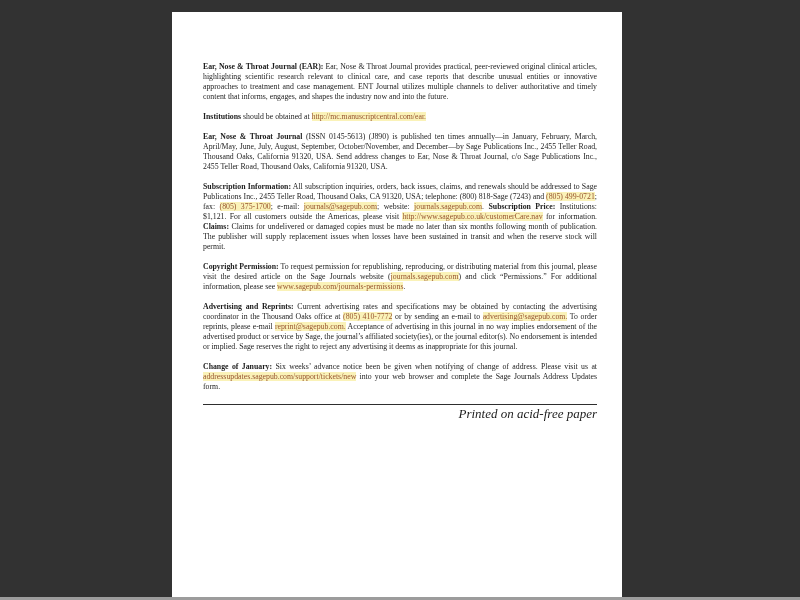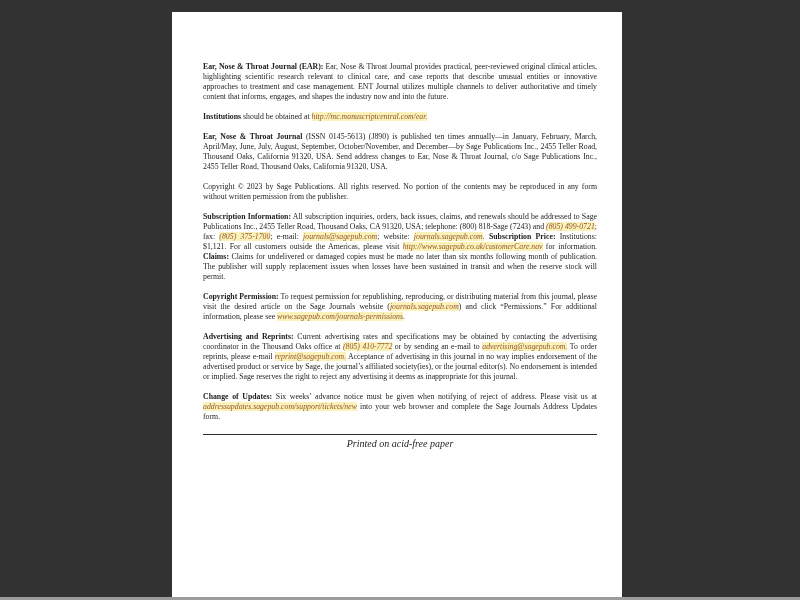--- a/index.html
+++ b/index.html
@@ -18,47 +18,46 @@
     background:var(--page);
   }
   .content{
     padding:50px 25px 0 31px;
     font-size:7.8px;line-height:10px;color:var(--text);
     text-align:justify;
   }
   p.para{margin:0 0 10px 0;}
   p.para.extra{margin-top:6px;}
   .b{font-weight:bold;}
-  .h{background:var(--hl);font-style:italic;}
+  .h{background:var(--hl);}
   .l{color:var(--link);}
   .footer-rule{
     border:0;border-top:1px solid var(--rule);
     margin:12px 0 4px 0;height:0;
   }
   .footer-note{
-    text-align:center;font-style:italic;font-size:10px;line-height:10px;
+    text-align:right;font-style:italic;font-size:13px;line-height:10px;
     color:var(--text);
   }
   .bottom-strip{
     position:absolute;left:0;top:597px;width:800px;height:3px;
     background:var(--bar);
   }
 </style>
 </head>
 <body>
 
 <div class="page">
   <div class="content">
     <div id="doc-body">
         <p class="para"><span class="b">Ear, Nose &amp; Throat Journal (EAR):</span><span> Ear, Nose &amp; Throat Journal provides practical, peer-reviewed original clinical articles, highlighting scientific research relevant to clinical care, and case reports that describe unusual entities or innovative approaches to treatment and case management. ENT Journal utilizes multiple channels to deliver authoritative and timely content that informs, engages, and shapes the industry now and into the future.</span></p>
         <p class="para extra"><span class="b">Institutions</span><span> should be obtained at </span><span class="h l">http://mc.manuscriptcentral.com/ear.</span></p>
         <p class="para"><span class="b">Ear, Nose &amp; Throat Journal</span><span> (ISSN 0145-5613) (J890) is published ten times annually—in January, February, March, April/May, June, July, August, September, October/November, and December—by Sage Publications Inc., 2455 Teller Road, Thousand Oaks, California 91320, USA. Send address changes to Ear, Nose &amp; Throat Journal, c/o Sage Publications Inc., 2455 Teller Road, Thousand Oaks, California 91320, USA.</span></p>
-        <p class="para"><span>Copyright © 2023 by Sage Publications. All rights reserved. No portion of the contents may be reproduced in any form without written permission from the publisher.</span></p>
         <p class="para"><span class="b">Subscription Information:</span><span> All subscription inquiries, orders, back issues, claims, and renewals should be addressed to Sage Publications Inc., 2455 Teller Road, Thousand Oaks, CA 91320, USA; telephone: (800) 818-Sage (7243) and </span><span class="h l">(805) 499-0721</span><span>; fax: </span><span class="h l">(805) 375-1700</span><span>; e-mail: </span><span class="h l">journals@sagepub.com</span><span>; website: </span><span class="h l">journals.sagepub.com</span><span>. </span><span class="b">Subscription Price:</span><span> Institutions: $1,121. For all customers outside the Americas, please visit </span><span class="h l">http://www.sagepub.co.uk/customerCare.nav</span><span> for information. </span><span class="b">Claims:</span><span> Claims for undelivered or damaged copies must be made no later than six months following month of publication. The publisher will supply replacement issues when losses have been sustained in transit and when the reserve stock will permit.</span></p>
         <p class="para"><span class="b">Copyright Permission:</span><span> To request permission for republishing, reproducing, or distributing material from this journal, please visit the desired article on the Sage Journals website (</span><span class="h l">journals.sagepub.com</span><span>) and click “Permissions.” For additional information, please see </span><span class="h l">www.sagepub.com/journals-permissions</span><span>.</span></p>
         <p class="para"><span class="b">Advertising and Reprints:</span><span> Current advertising rates and specifications may be obtained by contacting the advertising coordinator in the Thousand Oaks office at </span><span class="h l">(805) 410-7772</span><span> or by sending an e-mail to </span><span class="h l">advertising@sagepub.com.</span><span> To order reprints, please e-mail </span><span class="h l">reprint@sagepub.com.</span><span> Acceptance of advertising in this journal in no way implies endorsement of the advertised product or service by Sage, the journal’s affiliated society(ies), or the journal editor(s). No endorsement is intended or implied. Sage reserves the right to reject any advertising it deems as inappropriate for this journal.</span></p>
-        <p class="para"><span class="b">Change of Updates:</span><span> Six weeks’ advance notice must be given when notifying of reject of address. Please visit us at </span><span class="h l">addressupdates.sagepub.com/support/tickets/new</span><span> into your web browser and complete the Sage Journals Address Updates form.</span></p>
+        <p class="para"><span class="b">Change of January:</span><span> Six weeks’ advance notice been be given when notifying of change of address. Please visit us at </span><span class="h l">addressupdates.sagepub.com/support/tickets/new</span><span> into your web browser and complete the Sage Journals Address Updates form.</span></p>
       </div>
     <hr class="footer-rule">
     <div class="footer-note">Printed on acid-free paper</div>
   </div>
 </div>
 <div class="bottom-strip"></div>
 
 </body></html>

